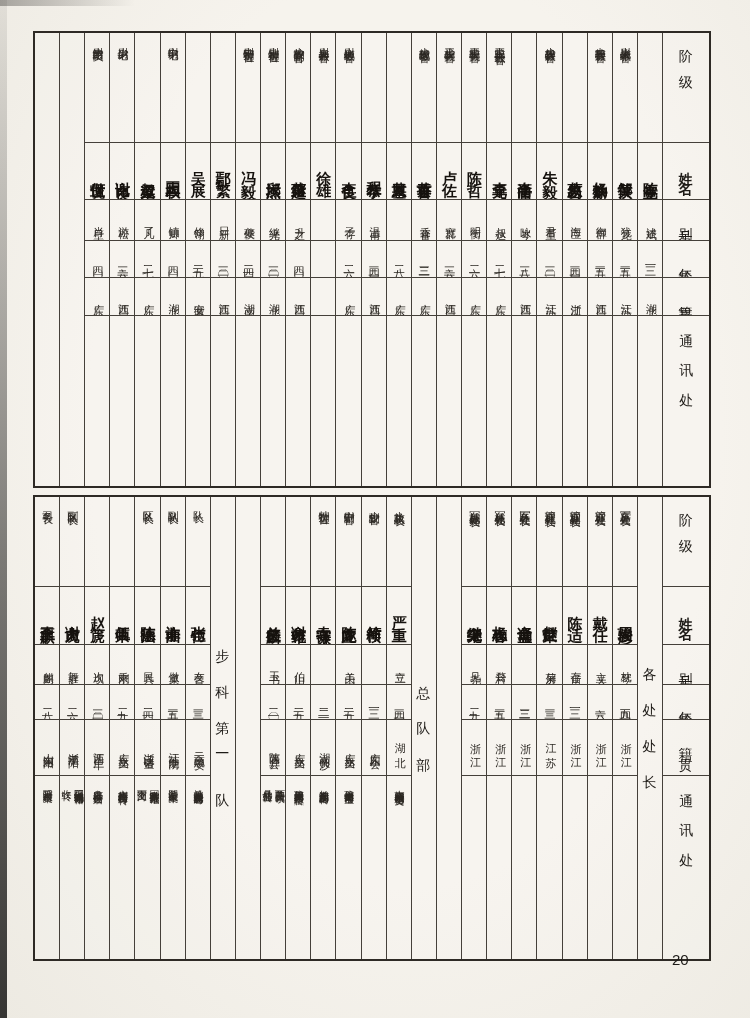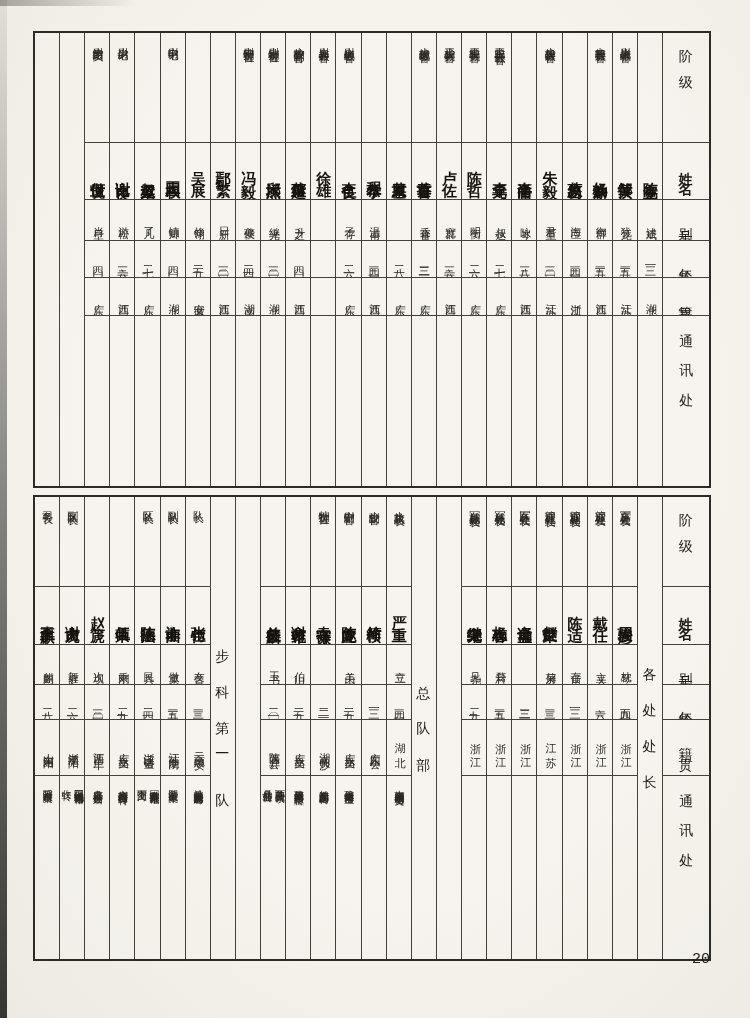--- a/index.html
+++ b/index.html
@@ -50,21 +50,21 @@
   .l-rank span{letter-spacing:26px;}
   .l-name span{letter-spacing:10px;}
   .l-alias span{letter-spacing:4px;}
   .l-age span{letter-spacing:2px;}
   .l-origin span{letter-spacing:2px;}
   .s1 .l-origin span{letter-spacing:12px;}
   .l-address span{letter-spacing:30px;}
   
   .group span{writing-mode:vertical-rl;text-orientation:upright;font-size:14px;
               letter-spacing:36px;color:#1e1b17;}
-  .pageno{position:absolute;left:692px;top:951px;font-family:Liberation Mono, monospace;
+  .pageno{position:absolute;left:672px;top:951px;font-family:Liberation Sans, sans-serif;
           font-size:15px;color:#1d1b18;}
 </style>
 </head>
 <body>
 
 <div class="page">
   <div class="edge-left"></div>
   <div class="edge-top"></div>
   <div class="tables">
     <div class="section s0">

